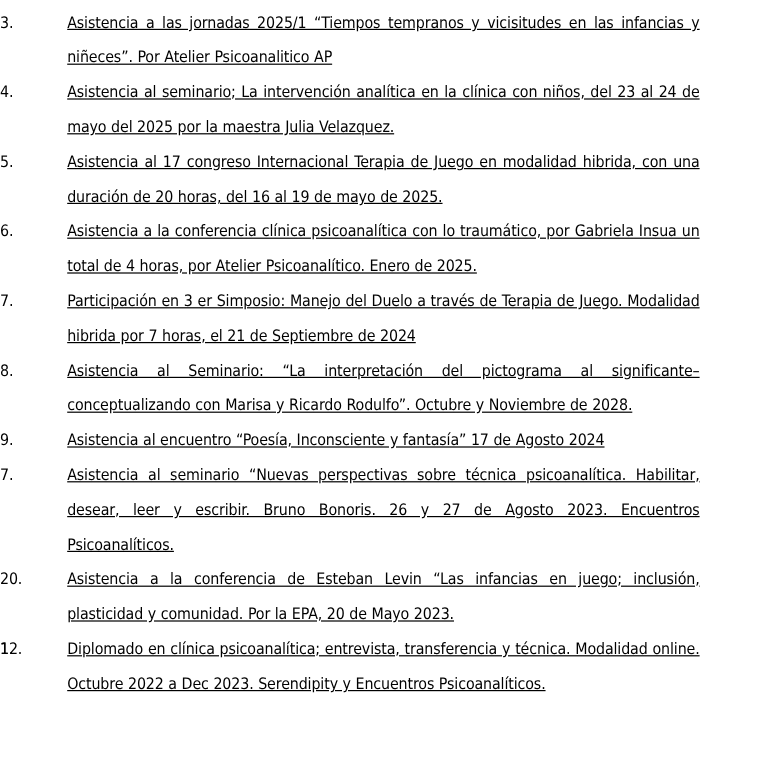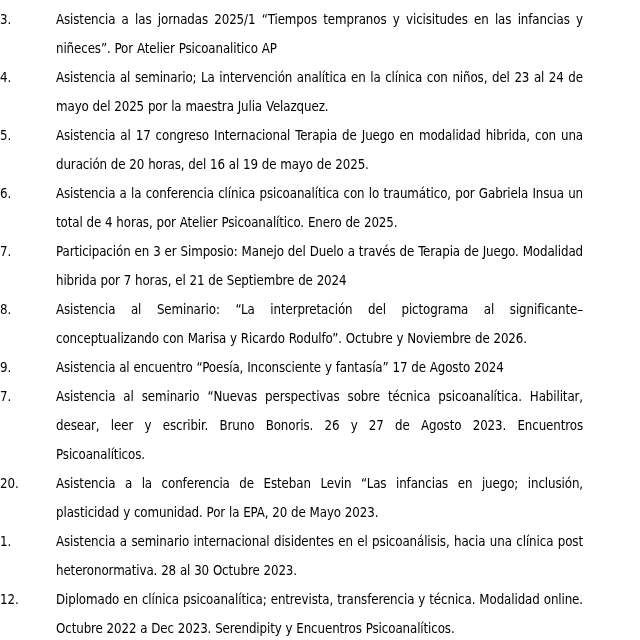--- a/index.html
+++ b/index.html
@@ -53,32 +53,33 @@
     top: 0;
     width: 50px;
     text-align: right;
     font-size: 13.2px;
     line-height: 29px;
     letter-spacing: -0.1px;
   }
 
   .item-text {
     display: inline;
+    text-decoration: underline;
   }
 </style>
 </head>
 <body>
 
 <div id="document-page">
   <ol id="list-container">
       <li class="list-item last-line-free"><span class="item-marker">3.</span><span class="item-text">Asistencia a las jornadas 2025/1 “Tiempos tempranos y vicisitudes en las infancias y niñeces”. Por Atelier Psicoanalitico AP</span></li>
       <li class="list-item last-line-free"><span class="item-marker">4.</span><span class="item-text">Asistencia al seminario; La intervención analítica en la clínica con niños, del 23 al 24 de mayo del 2025 por la maestra Julia Velazquez.</span></li>
       <li class="list-item last-line-free"><span class="item-marker">5.</span><span class="item-text">Asistencia al 17 congreso Internacional Terapia de Juego en modalidad hibrida, con una duración de 20 horas, del 16 al 19 de mayo de 2025.</span></li>
       <li class="list-item last-line-free"><span class="item-marker">6.</span><span class="item-text">Asistencia a la conferencia clínica psicoanalítica con lo traumático, por Gabriela Insua un total de 4 horas, por Atelier Psicoanalítico. Enero de 2025.</span></li>
       <li class="list-item last-line-free"><span class="item-marker">7.</span><span class="item-text">Participación en 3 er Simposio: Manejo del Duelo a través de Terapia de Juego. Modalidad hibrida por 7 horas, el 21 de Septiembre de 2024</span></li>
-      <li class="list-item last-line-free"><span class="item-marker">8.</span><span class="item-text">Asistencia al Seminario: “La interpretación del pictograma  al significante– conceptualizando con Marisa y Ricardo Rodulfo”. Octubre y Noviembre de 2026.</span></li>
+      <li class="list-item last-line-free"><span class="item-marker">8.</span><span class="item-text">Asistencia al Seminario: “La interpretación del pictograma  al significante– conceptualizando con Marisa y Ricardo Rodulfo”. Octubre y Noviembre de 2028.</span></li>
       <li class="list-item last-line-free"><span class="item-marker">9.</span><span class="item-text">Asistencia al encuentro “Poesía, Inconsciente y fantasía” 17 de Agosto 2024</span></li>
       <li class="list-item last-line-free"><span class="item-marker">7.</span><span class="item-text">Asistencia al seminario “Nuevas perspectivas sobre técnica psicoanalítica. Habilitar, desear, leer y escribir. Bruno Bonoris. 26 y 27 de Agosto 2023. Encuentros Psicoanalíticos.</span></li>
       <li class="list-item last-line-free"><span class="item-marker">20.</span><span class="item-text">Asistencia a la conferencia de Esteban Levin “Las infancias en juego; inclusión, plasticidad y comunidad. Por la EPA, 20 de Mayo 2023.</span></li>
-      <li class="list-item last-line-free"><span class="item-marker">1.</span><span class="item-text">Asistencia a seminario internacional disidentes en el psicoanálisis, hacia una clínica post heteronormativa. 28 al 30 Octubre 2023.</span></li>
+      <li class="list-item last-line-free"><span class="item-marker">1.</span></li>
       <li class="list-item last-line-free"><span class="item-marker">12.</span><span class="item-text">Diplomado en clínica psicoanalítica; entrevista, transferencia y técnica. Modalidad online. Octubre 2022 a Dec 2023. Serendipity y Encuentros Psicoanalíticos.</span></li>
     </ol>
 </div>
 
 </body></html>

